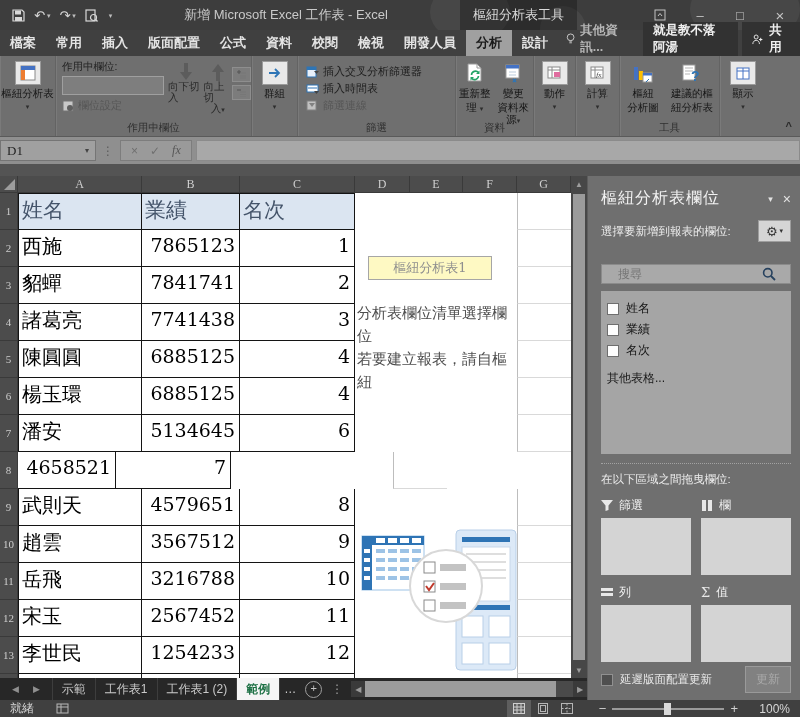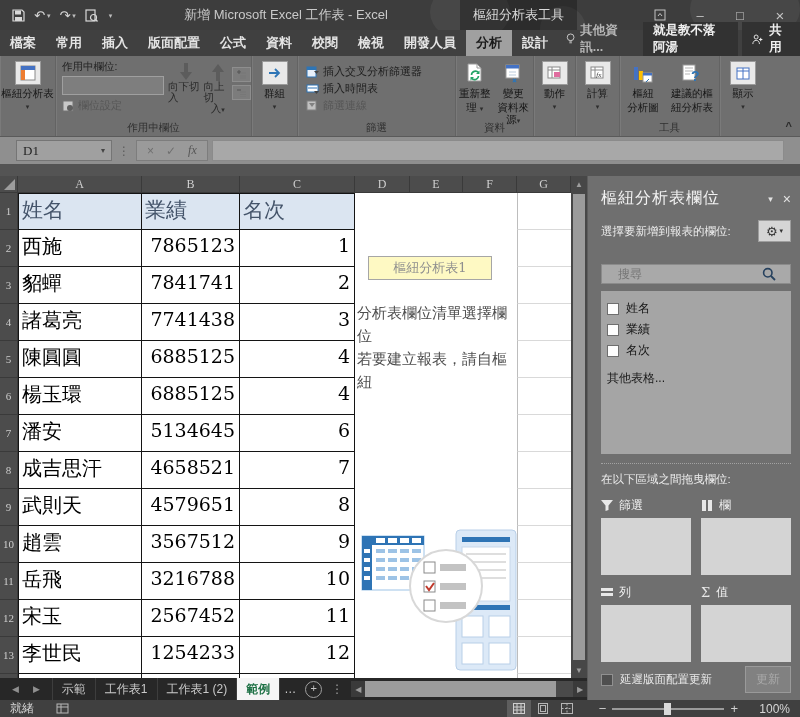--- a/index.html
+++ b/index.html
@@ -37,21 +37,21 @@
   .smallrow.disabled{color:#4e4e4e;opacity:.75;}
   .afcol{display:flex;flex-direction:column;padding:1px 4px 0 6px;gap:2px;}
   .aflabel{font-size:10.5px;color:#222;}
   .afinput{width:100px;height:17px;background:#7e7e7e;border:1px solid #9f9f9f;}
   .drill{display:flex;flex-direction:column;align-items:center;font-size:10.5px;line-height:11px;color:#2a2a2a;padding-top:4px;}
   .pmstack{display:flex;flex-direction:column;gap:3px;padding-top:8px;}
   .pmbtn{width:17px;height:13px;border:1px solid #8e8e8e;background:#7c7c7c;display:flex;align-items:center;justify-content:center;}
   .ribbon-collapse{position:absolute;right:8px;bottom:4px;font-size:11px;color:#2b2b2b;font-weight:bold;}
 
   
-  .fbar{height:27px;background:#8f8f8f;display:flex;align-items:center;padding:3px 16px;box-sizing:border-box;flex:0 0 auto;}
+  .fbar{height:27px;background:#8f8f8f;display:flex;align-items:center;padding:3px 0;box-sizing:border-box;flex:0 0 auto;}
   .namebox{width:96px;height:21px;background:#a0a0a0;border:1px solid #757575;display:flex;align-items:center;font-size:13px;color:#222;padding:0 6px;box-sizing:border-box;font-family:"Liberation Serif","DejaVu Serif",serif;}
   .namebox .dd{margin-left:auto;font-size:8px;color:#444;}
   .fdots{color:#5c5c5c;font-size:12px;padding:0 6px;letter-spacing:0;}
   .fxchip{height:21px;background:#9a9a9a;border:1px solid #7d7d7d;display:flex;align-items:center;gap:12px;padding:0 10px;box-sizing:border-box;color:#6f6f6f;font-size:12px;}
   .fxchip .fx{font-style:italic;font-family:"Liberation Serif","DejaVu Serif",serif;color:#565656;}
   .ffield{flex:1;height:21px;background:#a8a8a8;margin-left:4px;border:1px solid #8b8b8b;box-sizing:border-box;}
   .spacer{height:12px;background:#545454;flex:0 0 auto;}
 
   
   .main{flex:1;display:flex;min-height:0;}
@@ -494,21 +494,20 @@
             <div class="grow">
             <div class="rn">7</div>
             <div class="cell ca">潘安</div>
             <div class="cell cb">5134645</div>
             <div class="cell cc">6</div>
             <div class="cell cdef"></div>
             <div class="cell cg"></div>
           </div>
             <div class="grow">
             <div class="rn">8</div>
-            <div class="cell ca">成吉思汗</div>
             <div class="cell cb">4658521</div>
             <div class="cell cc">7</div>
             <div class="cell cdef"></div>
             <div class="cell cg"></div>
           </div>
             <div class="grow">
             <div class="rn">9</div>
             <div class="cell ca">武則天</div>
             <div class="cell cb">4579651</div>
             <div class="cell cc">8</div>

